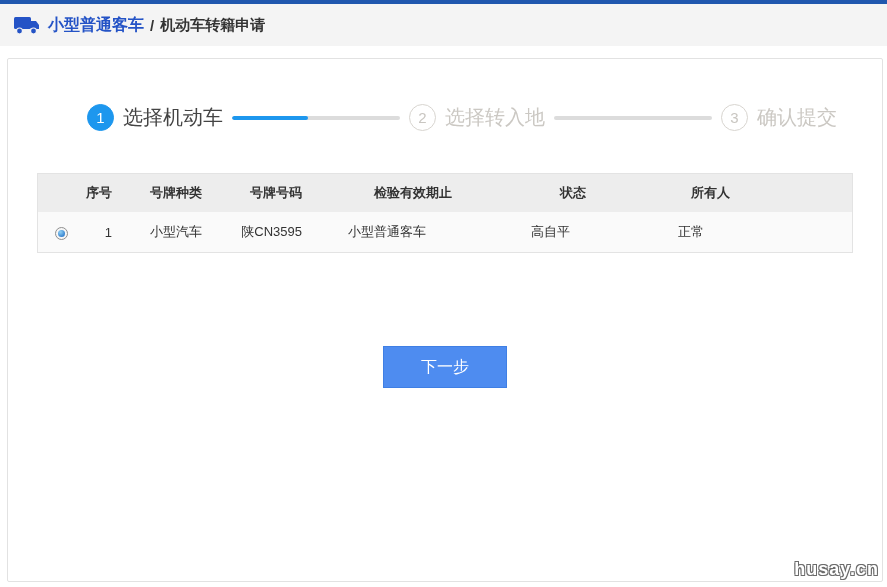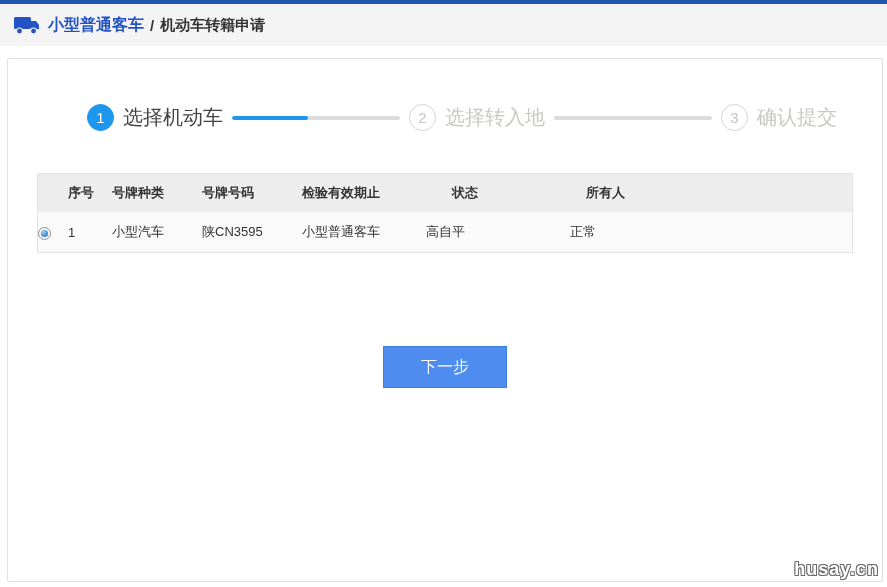--- a/index.html
+++ b/index.html
@@ -64,21 +64,21 @@
   
   .veh-table {
     margin: 42px 0 0 29px;
     width: 816px;
     border: 1px solid #e3e3e3;
     font-size: 13px; color: #333;
   }
   .t-row { display: flex; align-items: center; }
   .t-head { background: #ededed; height: 38px; font-weight: bold; }
   .t-body { background: #fafafa; height: 40px; }
-  .t-cell { text-align: left; }
+  .t-cell { text-align: right; }
   .c-radio { width: 30px; }
   .c-0 { width: 44px; }
   .c-1 { width: 90px; }
   .c-2 { width: 100px; }
   .c-3 { width: 150px; }
   .c-4 { width: 124px; }
   .c-5 { width: 144px; }
   .c-6 { width: 134px; }
 
   .radio-outer {

